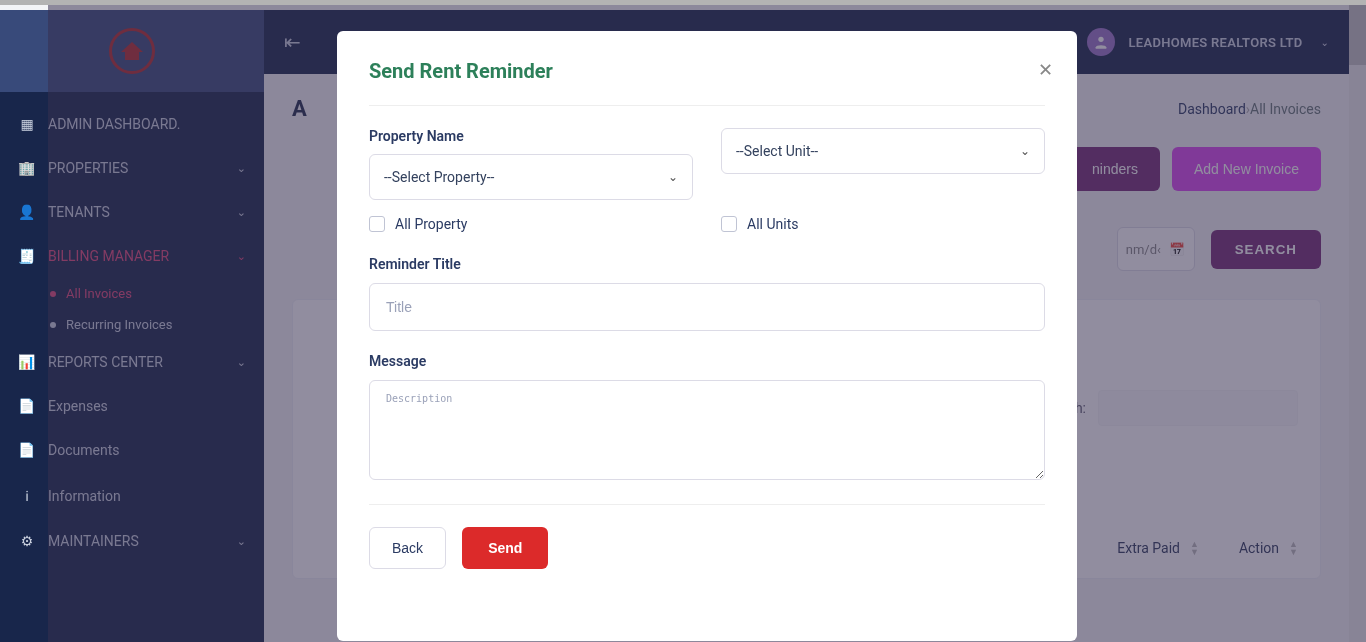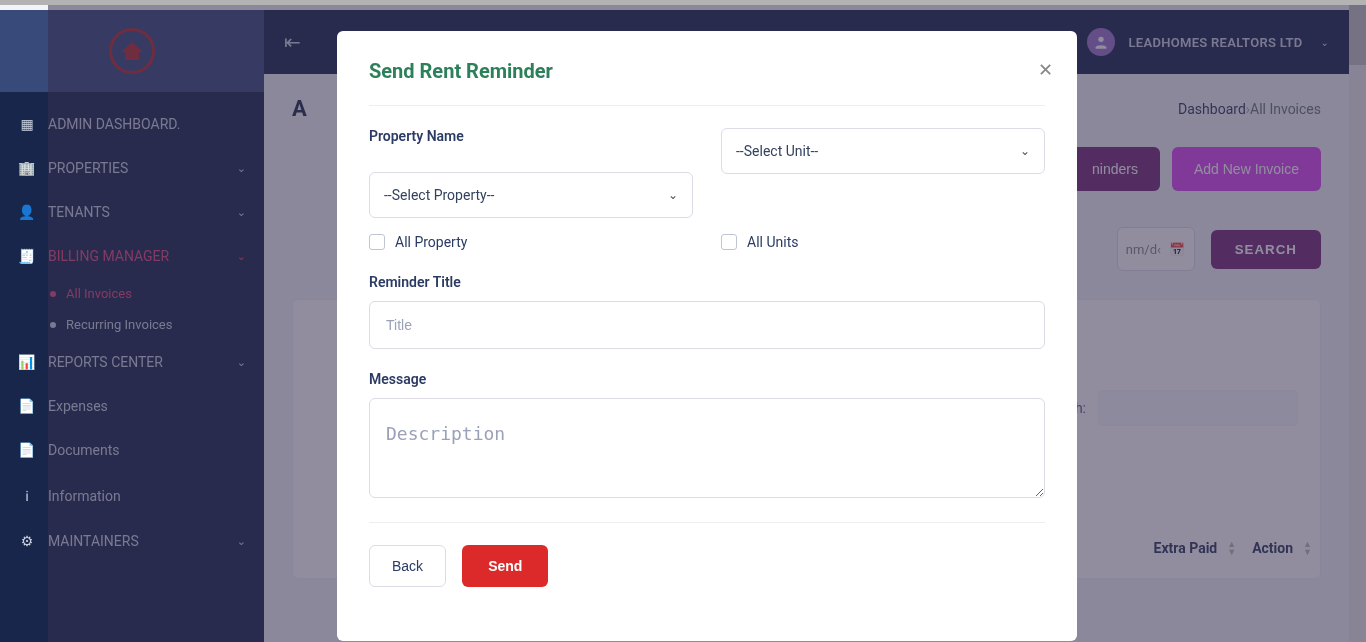--- a/index.html
+++ b/index.html
@@ -177,23 +177,23 @@
     display:flex; align-items:center; gap:12px;
     color:#5c5c70; font-size:14px;
   }
   .card-search-row input {
     width:200px; height:36px;
     border:1px solid #f3f4f7; background:#f8f9fb;
     border-radius:4px;
     padding:0 10px;
   }
   .table-head {
-    position:absolute; bottom:22px; right:8px;
-    display:flex; gap:16px;
-    font-size:14px; font-weight:700;
+    position:absolute; bottom:22px; right:22px;
+    display:flex; gap:40px;
+    font-size:14px; font-weight:400;
     color:#2d3a5c;
   }
   .th-cell { display:flex; align-items:center; gap:10px;}
   .sort-arrows { color:#bbb; font-size:9px; display:flex; flex-direction:column; line-height:8px;}
 
   
   .overlay {
     position:absolute; inset:0;
     background:rgba(55,48,80,0.55);
     display:flex; justify-content:center;
@@ -216,21 +216,21 @@
   .modal-close {
     position:absolute; top:28px; right:24px;
     font-size:18px; color:#888; cursor:pointer;
     background:none; border:none;
   }
   .modal hr.divider {
     border:none; border-top:1px solid #eee;
     margin-bottom:22px;
   }
   .form-row { display:flex; gap:28px; margin-bottom:16px;}
-  .form-col { flex:1; display:flex; flex-direction:column; gap:28px;}
+  .form-col { flex:1; display:flex; flex-direction:column; gap:10px;}
   .form-label { font-size:14px; font-weight:600; color:#2b3b63;}
   .select {
     height:46px;
     border:1px solid #dcdbe6; border-radius:6px;
     display:flex; align-items:center; justify-content:space-between;
     padding:0 14px; font-size:14px; color:#34425e;
     background:#fff;
   }
   .select .chev { color:#555; font-size:12px;}
   .check-row { display:flex; gap:28px; margin-bottom:22px;}
@@ -242,21 +242,21 @@
   .text-input {
     height:48px; width:100%;
     border:1px solid #dcdbe6; border-radius:6px;
     padding:0 16px; font-size:14px;
     color:#34425e;
   }
   .text-input::placeholder { color:#9aa1b8; }
   .textarea {
     width:100%; height:100px;
     border:1px solid #dcdbe6; border-radius:6px;
-    padding:24px 16px; font-size:18px;
+    padding:12px 16px; font-size:10px;
     resize: vertical;
     color:#34425e;
   }
   .textarea::placeholder { color:#9aa1b8; }
   .modal-actions {
     display:flex; gap:16px; margin-top:8px;
   }
   .btn-back {
     background:#fff; border:1px solid #dcdbe6;
     color:#2b3b63; padding:12px 22px; border-radius:6px;

